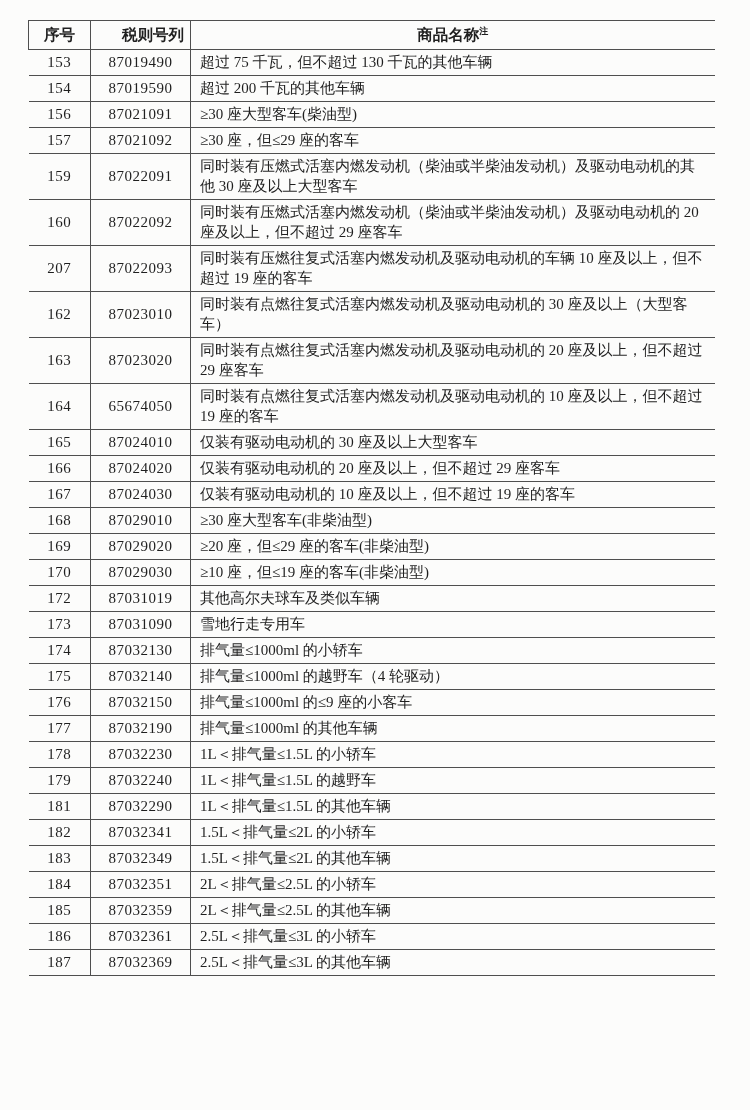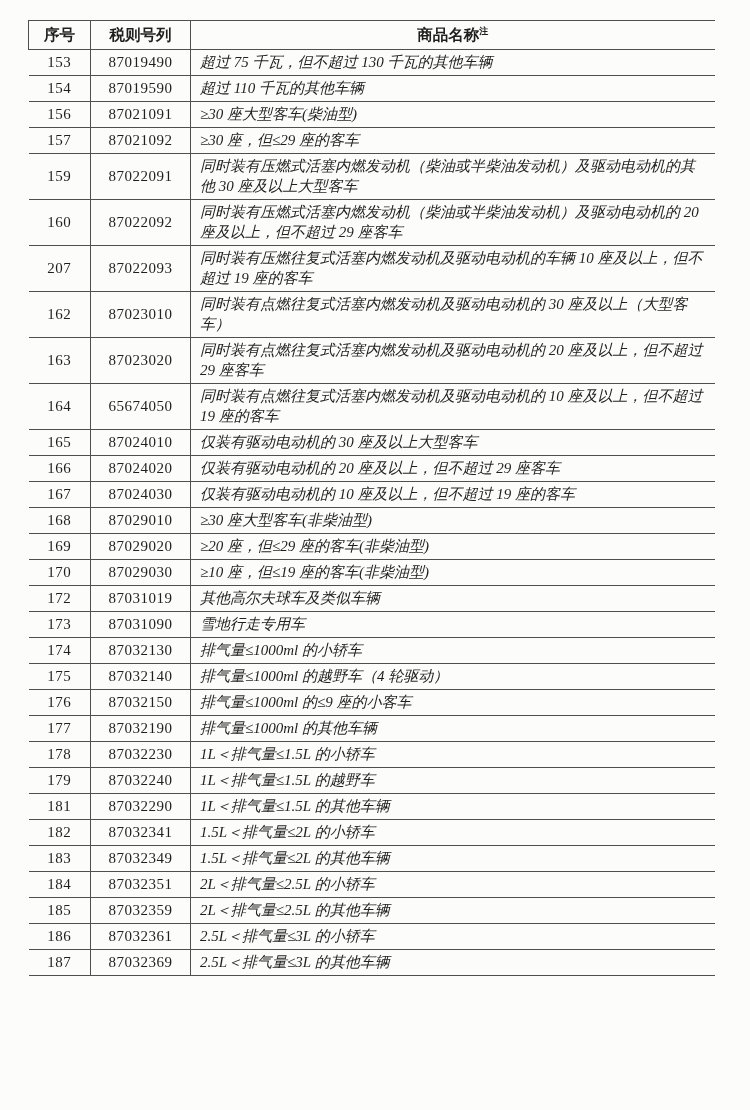--- a/index.html
+++ b/index.html
@@ -31,40 +31,39 @@
   th, td {
     border-top: 1px solid #4f4f4f;
     border-bottom: 1px solid #4f4f4f;
     padding: 2px 6px 3px 6px;
     line-height: 20px;
     vertical-align: middle;
     font-weight: normal;
   }
   
   th:first-child, td:first-child { border-right: 1px solid #4f4f4f; }
-  th:nth-child(2), td:nth-child(2) { border-right: 1px solid #4f4f4f; }
+  th:nth-child(2), td:nth-child(2) { border-right: 1px solid #4f4f4f; text-align: right; }
   
   thead th:first-child { border-left: 1px solid #4f4f4f; }
   thead th {
     font-weight: bold;
     text-align: center;
     padding-top: 4px;
     padding-bottom: 4px;
     font-size: 15.5px;
   }
   td.no, td.code {
     text-align: center;
     font-family: "Liberation Serif", "DejaVu Serif", serif;
     letter-spacing: 0.5px;
   }
   td.name {
     text-align: left;
     padding-left: 9px;
     padding-right: 10px;
-    font-style: italic;
   }
   sup.note {
     font-size: 9px;
     font-weight: bold;
     vertical-align: super;
     line-height: 0;
   }
 </style>
 </head>
 <body>
@@ -86,21 +85,21 @@
     <tbody>
   <tr>
     <td class="no">153</td>
     <td class="code">87019490</td>
     <td class="name">超过 75 千瓦，但不超过 130 千瓦的其他车辆</td>
   </tr>
 
   <tr>
     <td class="no">154</td>
     <td class="code">87019590</td>
-    <td class="name">超过 110 千瓦的其他车辆</td>
+    <td class="name">超过 200 千瓦的其他车辆</td>
   </tr>
 
 
   <tr>
     <td class="no">156</td>
     <td class="code">87021091</td>
     <td class="name">≥30 座大型客车(柴油型)</td>
   </tr>
 
   <tr>

